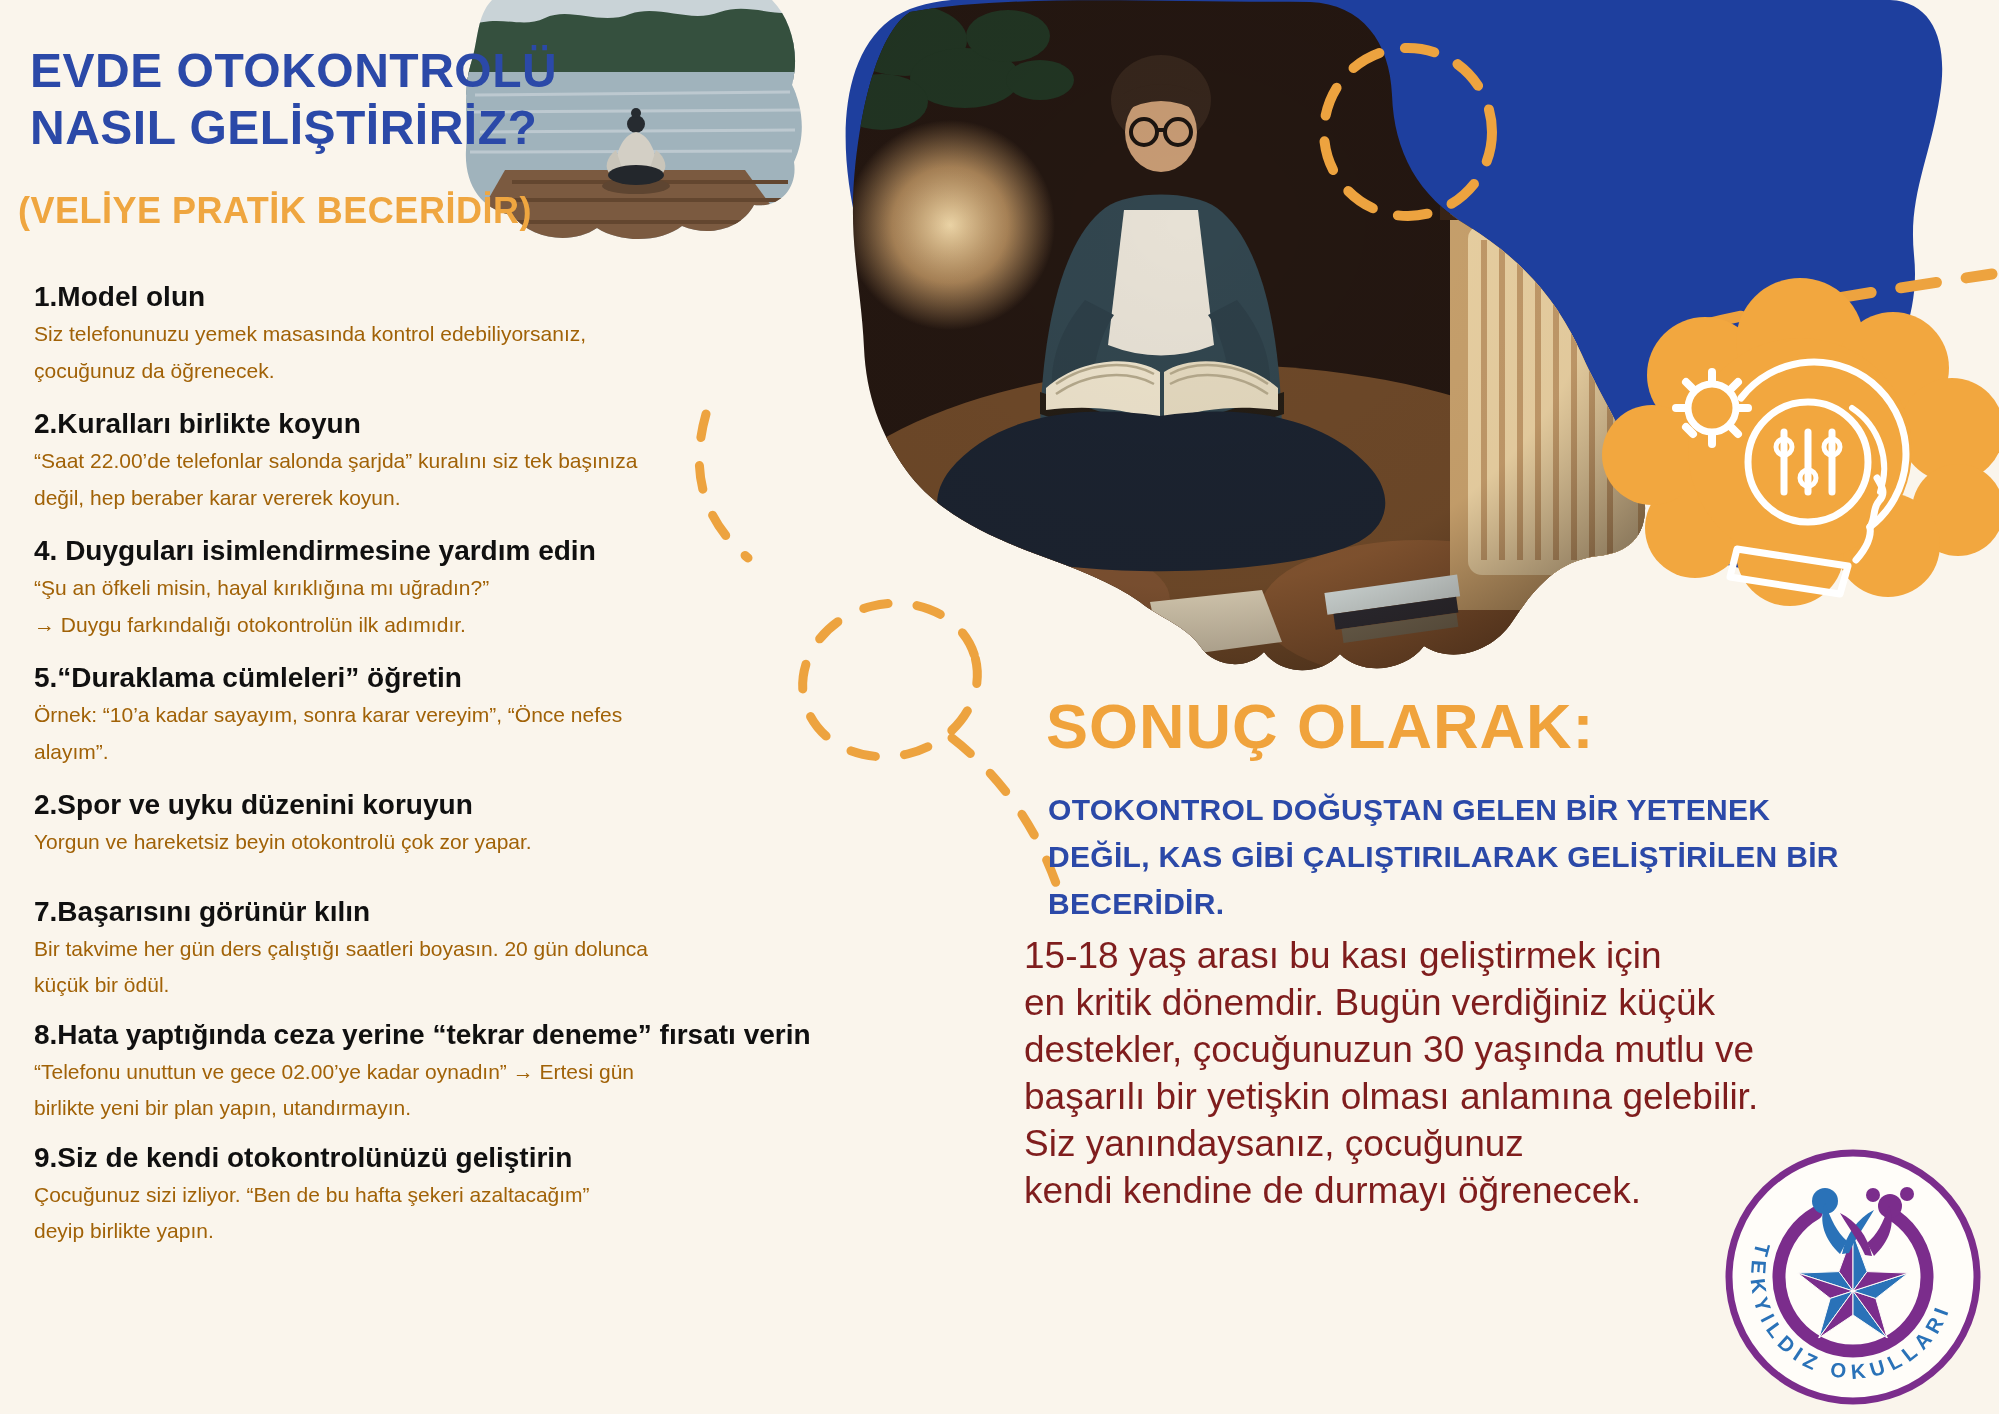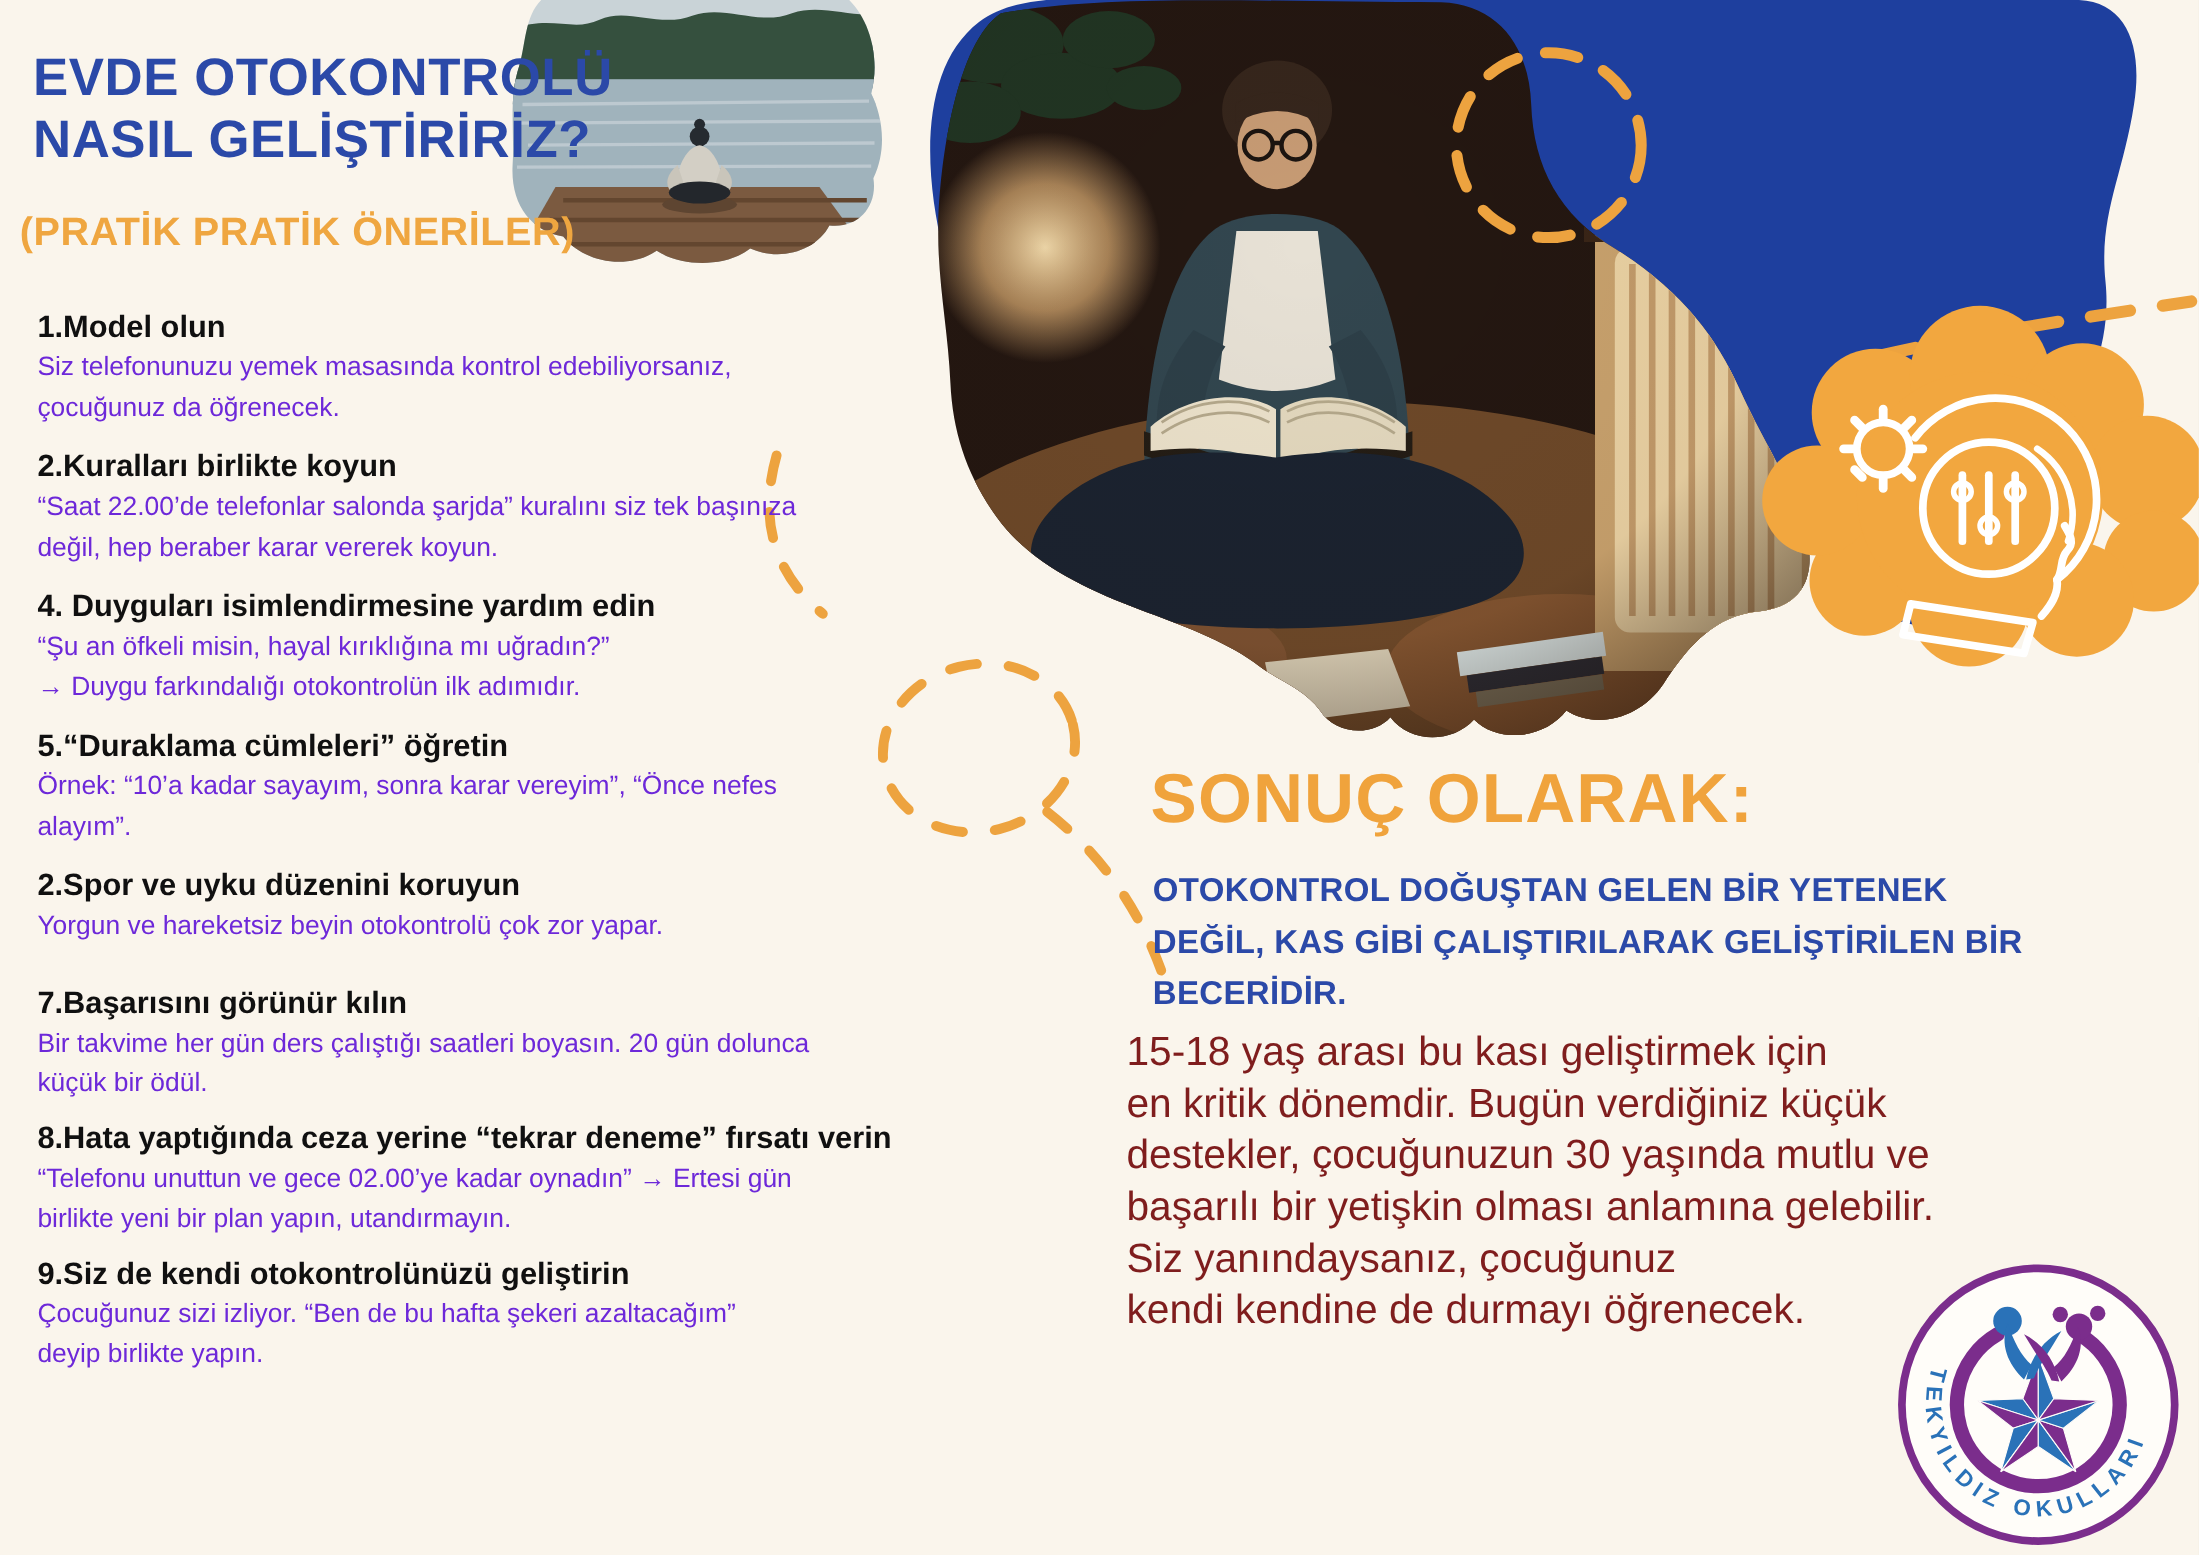--- a/index.html
+++ b/index.html
@@ -17,21 +17,21 @@
     left:18px;top:190px;font-size:36px;font-weight:800;color:#efa640;letter-spacing:0.5px;
   }
   .tips{position:absolute;left:34px;top:278px;width:800px;}
   .tip{margin:0 0 16px 0;}
   .tip.gap-lg{margin-bottom:32px;}
   .tip.gap-sm{margin-bottom:12px;}
   .tip-heading{
     font-size:28px;line-height:37px;font-weight:700;color:#101010;margin:0 0 1px 0;
   }
   .tip-body{
-    font-size:24px;line-height:36.5px;color:#6d28d9;white-space:pre-line;margin:0;
+    font-size:21px;line-height:36.5px;color:#a16207;white-space:pre-line;margin:0;
   }
   .sonuc-heading{
     left:1046px;top:690px;font-size:63px;font-weight:900;color:#f0a33c;letter-spacing:1px;
   }
   .sonuc-highlight{
     left:1048px;top:786px;font-size:30px;line-height:47px;font-weight:800;
     color:#2b49a8;letter-spacing:0.3px;width:940px;
   }
   .sonuc-body{
     left:1024px;top:932px;font-size:37px;line-height:47px;color:#7f1d1d;width:900px;
@@ -250,21 +250,21 @@
         <circle cx="151" cy="49" r="7" fill="#7b2d8c"></circle>
         <circle cx="185" cy="48" r="7" fill="#7b2d8c"></circle>
         <path d="M 152,110 C 167,96 174,78 167,60 C 161,77 155,89 145,97 Z" fill="#7b2d8c"></path>
         <path d="M 150,110 C 146,90 134,75 118,67 C 128,84 138,97 143,109 Z" fill="#7b2d8c"></path>
       </g>
     </g>
   </svg>
 
   <div class="txt title"><span>EVDE OTOKONTROLÜ</span><br><span>NASIL GELİŞTİRİRİZ?</span></div>
 
-  <div class="txt subtitle">(PRATİK PRATİK ÖNERİLER)</div>
+  <div class="txt subtitle">(VELİYE PRATİK BECERİDİR)</div>
 
   <div class="tips">
     <div class="tip">
       <p class="tip-heading">1.Model olun</p>
       <p class="tip-body">Siz telefonunuzu yemek masasında kontrol edebiliyorsanız,
 çocuğunuz da öğrenecek.</p>
     </div>
     <div class="tip">
       <p class="tip-heading">2.Kuralları birlikte koyun</p>
       <p class="tip-body">“Saat 22.00’de telefonlar salonda şarjda” kuralını siz tek başınıza

